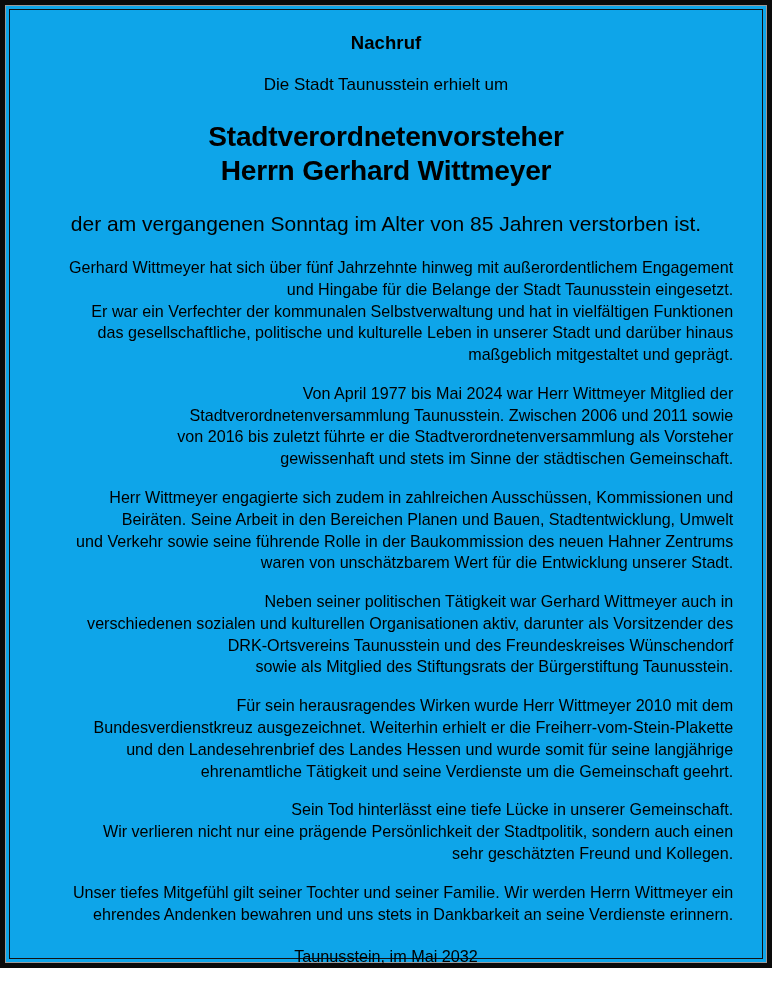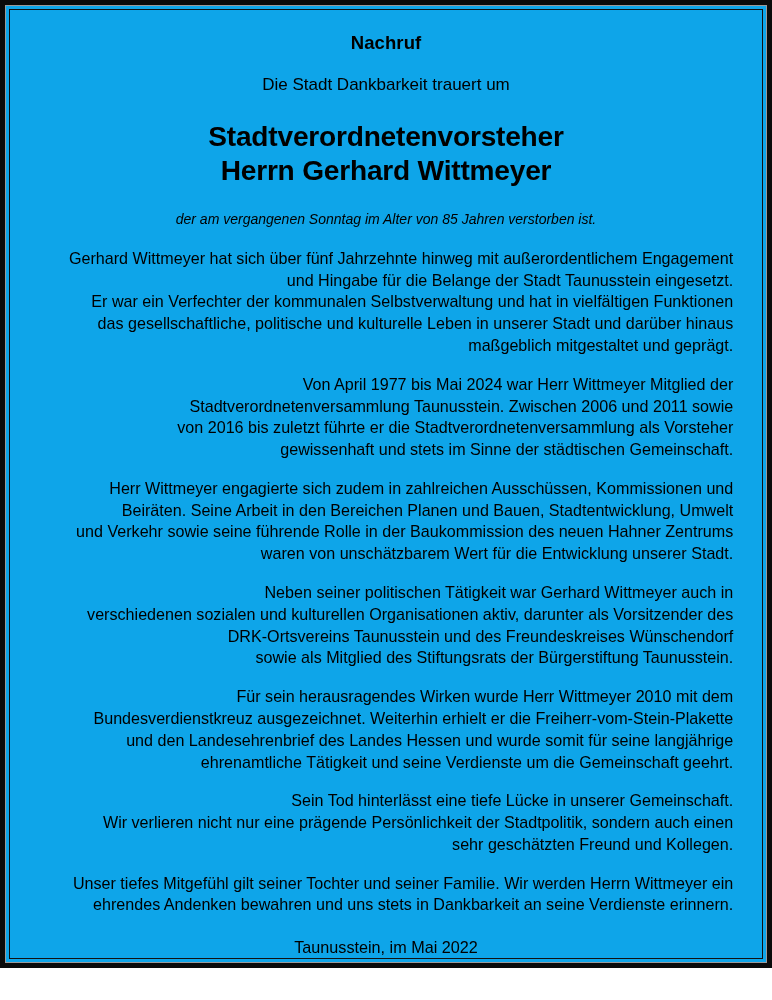--- a/index.html
+++ b/index.html
@@ -81,24 +81,23 @@
     font-weight: bold;
     font-size: 28.5px;
     line-height: 1.18;
     letter-spacing: -0.2px;
     transform: scaleX(0.985);
     transform-origin: center top;
   }
   .deceased-block .dl { display: block; white-space: nowrap; }
 
   .age-line {
-    font-size: 14px;
+    font-size: 21px;
     line-height: 1.3;
     margin: 22px 0 0 0;
-    font-style: italic;
   }
 
   
   .body-paragraphs { margin-top: 20px; text-align: right; }
 
   .para {
     font-size: 16.2px;
     line-height: 1.345;
     margin: 0 0 17px 0;
     transform: scaleX(0.995);
@@ -138,21 +137,21 @@
 <div id="notice-page">
 
   <div class="frame-outer"></div>
   <div class="frame-mid"></div>
   <div class="frame-inner"></div>
 
   <div id="notice-content">
 
     <h1 class="nachruf-heading">Nachruf</h1>
 
-    <p class="lead-line">Die Stadt Dankbarkeit trauert um</p>
+    <p class="lead-line">Die Stadt Taunusstein erhielt um</p>
 
     <div class="deceased-block">
       <span class="dl">Stadtverordnetenvorsteher</span>
       <span class="dl">Herrn Gerhard Wittmeyer</span>
     </div>
 
     <p class="age-line">der am vergangenen Sonntag im Alter von 85 Jahren verstorben ist.</p>
 
     <div class="body-paragraphs">
         <p class="para">
@@ -190,21 +189,21 @@
           <span class="ln">Sein Tod hinterlässt eine tiefe Lücke in unserer Gemeinschaft.</span>
           <span class="ln">Wir verlieren nicht nur eine prägende Persönlichkeit der Stadtpolitik, sondern auch einen</span>
           <span class="ln">sehr geschätzten Freund und Kollegen.</span>
         </p>
         <p class="para">
           <span class="ln">Unser tiefes Mitgefühl gilt seiner Tochter und seiner Familie. Wir werden Herrn Wittmeyer ein</span>
           <span class="ln">ehrendes Andenken bewahren und uns stets in Dankbarkeit an seine Verdienste erinnern.</span>
         </p>
       </div>
 
-    <p class="place-date">Taunusstein, im Mai 2022</p>
+    <p class="place-date">Taunusstein, im Mai 2032</p>
 
     <div class="signature-block">
         <div class="sig-col sig-col-left">
           <div class="sig-heading">Für die Stadtverordnetenversammlung</div>
         </div>
         <div class="sig-col sig-col-right">
           <div class="sig-heading">Für den Magistrat</div>
         </div>
       </div>
 

